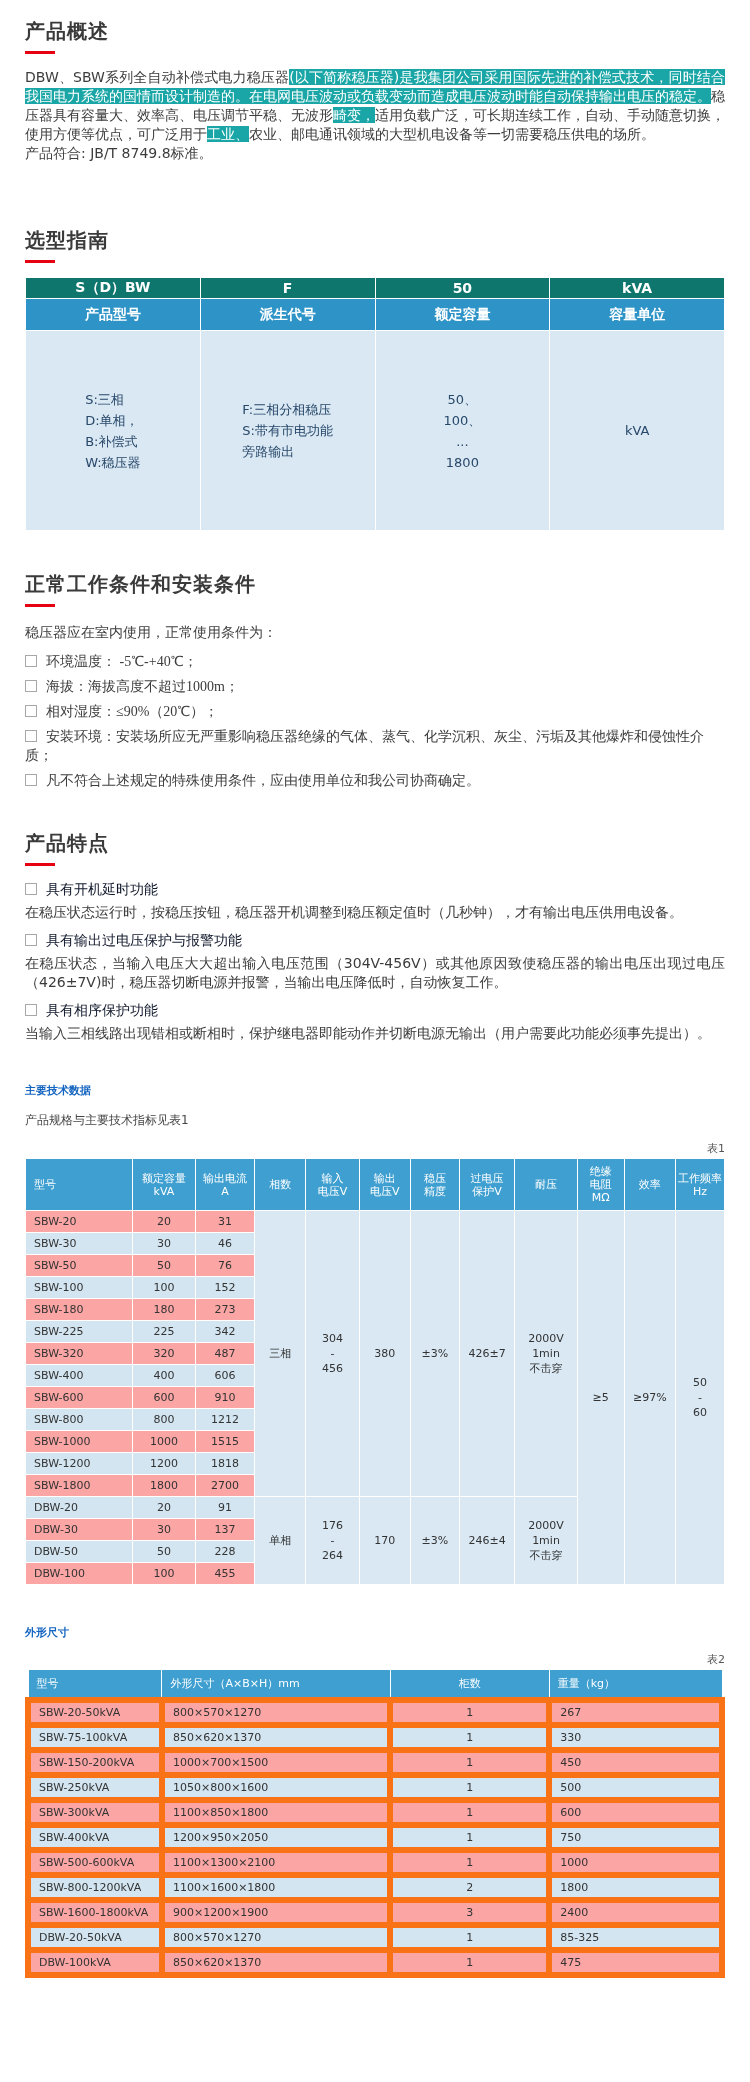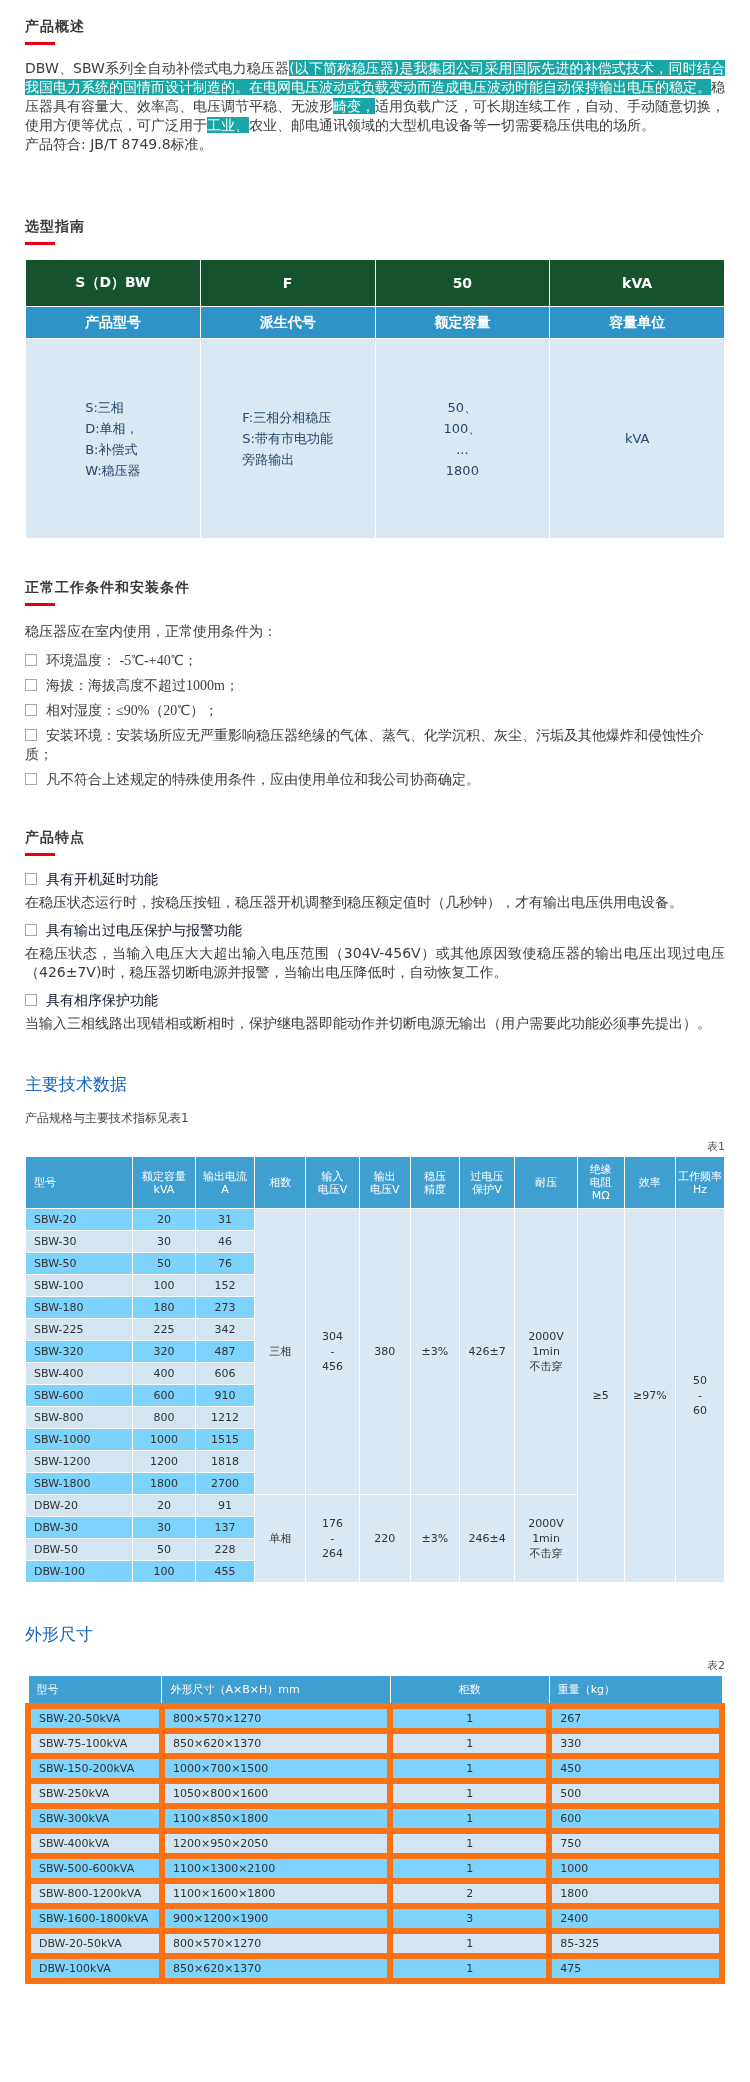--- a/index.html
+++ b/index.html
@@ -1,54 +1,54 @@
 <!DOCTYPE html>
 <html><head>
 <meta charset="utf-8">
 <style>
   * { box-sizing: border-box; }
   html, body { margin: 0; padding: 0; background: #ffffff; }
   body { font-family: "DejaVu Sans", "Liberation Sans", sans-serif; color: #3c3c3c; }
   .page { width: 750px; min-height: 2082px; padding: 18px 25px 20px; background: #ffffff; }
 
-  .sec-title { margin: 0; font-size: 14px; font-weight: bold; color: #3a3a3a; letter-spacing: 1px; }
+  .sec-title { margin: 0; font-size: 20px; font-weight: bold; color: #3a3a3a; letter-spacing: 1px; }
   .red-bar { width: 30px; height: 3px; background: #e60012; margin: 6px 0 14px; }
 
   .para { margin: 0; font-size: 14px; line-height: 19px; text-align: justify; color: #3c3c3c; }
   .hl { background: #1aa6a6; color: #ffffff; }
 
   .mt-lg { margin-top: 64px; }
   .mt-md { margin-top: 40px; }
 
   
   .sel-table { width: 100%; border-collapse: collapse; table-layout: fixed; margin-top: 14px; }
   .sel-table th, .sel-table td { border: 1px solid #ffffff; text-align: center; }
-  .sel-h1 th { background: #14532d; color: #fff; font-size: 14px; height: 47px; font-weight: bold; }
+  .sel-h1 th { background: #0f766e; color: #fff; font-size: 14px; height: 21px; font-weight: bold; }
   .sel-h2 th { background: #2e94c7; color: #fff; font-size: 14px; height: 32px; font-weight: bold; }
   .sel-body td { background: #d9e8f3; color: #28486a; font-size: 13px; height: 200px; line-height: 21px; vertical-align: middle; }
   .pre { white-space: pre-line; }
   .block-left { display: inline-block; text-align: left; }
 
   .intro { margin: 16px 0 10px; }
   .cond-item { font-size: 14px; line-height: 19px; margin: 0 0 6px; color: #3c3c3c; font-family: Liberation Serif, serif; }
   .chk { display: inline-block; width: 12px; height: 12px; border: 1px solid #a8a8a8; margin-right: 9px; vertical-align: -1px; background: #fff; }
 
   .feat-head { font-size: 14px; line-height: 19px; margin: 0 0 4px; color: #0f172a; }
   .feat-body { font-size: 14px; line-height: 19px; margin: 0 0 9px; text-align: justify; color: #3c3c3c; }
 
-  .blue-title { margin: 0; font-size: 17px; font-weight: normal; color: #1565c0; }
+  .blue-title { margin: 0; font-size: 11px; font-weight: bold; color: #1565c0; }
   .caption { margin: 14px 0 0; font-size: 12px; color: #444; }
   .tbl-label { margin: 12px 0 2px; font-size: 11px; color: #555; text-align: right; }
 
   
   .tech-table { width: 100%; border-collapse: collapse; table-layout: fixed; font-size: 11px; }
   .tech-table th { background: #3e9fd0; color: #fff; font-weight: normal; padding: 6px 2px; border: 1px solid #fff;
                    white-space: pre-line; line-height: 13px; vertical-align: middle; text-align: center; }
   .tech-table td { border: 1px solid #fff; text-align: center; padding: 4px 2px; color: #333; vertical-align: middle; }
-  tr.odd  td { background: #7dd3fc; }
+  tr.odd  td { background: #fca5a5; }
   tr.even td { background: #d3e5f1; }
   .tech-table td.merged { background: #d9e8f3; white-space: pre-line; line-height: 15px; }
   .tech-table td.model, .tech-table th.model { text-align: left; padding-left: 8px; }
 
   
   .dim-table { width: 100%; border-collapse: collapse; table-layout: fixed; font-size: 11px; margin-top: 2px; }
   .dim-table th { background: #3e9fd0; color: #fff; font-weight: normal; padding: 6px 8px; border: 1px solid #fff; text-align: left; }
   .dim-table td { border: 6px solid #f97316; padding: 3px 8px; color: #333; }
   .dim-table th.center, .dim-table td.center { text-align: center; }
 </style>
@@ -259,21 +259,21 @@
             <td>2700</td>
           </tr>
           <tr class="even">
             <td class="model">DBW-20</td>
             <td>20</td>
             <td>91</td>
             <td class="merged" rowspan="4">单相</td>
             <td class="merged" rowspan="4">176
 -
 264</td>
-            <td class="merged" rowspan="4">220</td>
+            <td class="merged" rowspan="4">170</td>
             <td class="merged" rowspan="4">±3%</td>
             <td class="merged" rowspan="4">246±4</td>
             <td class="merged" rowspan="4">2000V
 1min
 不击穿</td>
           </tr>
           <tr class="odd">
             <td class="model">DBW-30</td>
             <td>30</td>
             <td>137</td>

